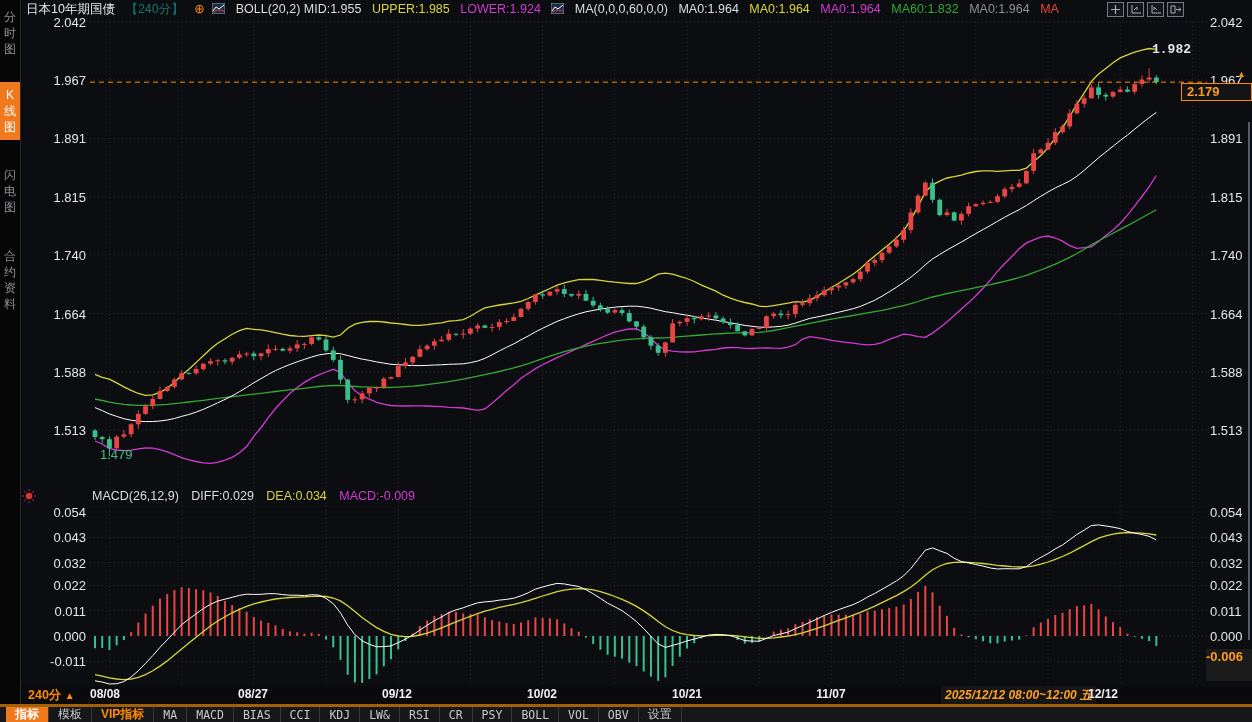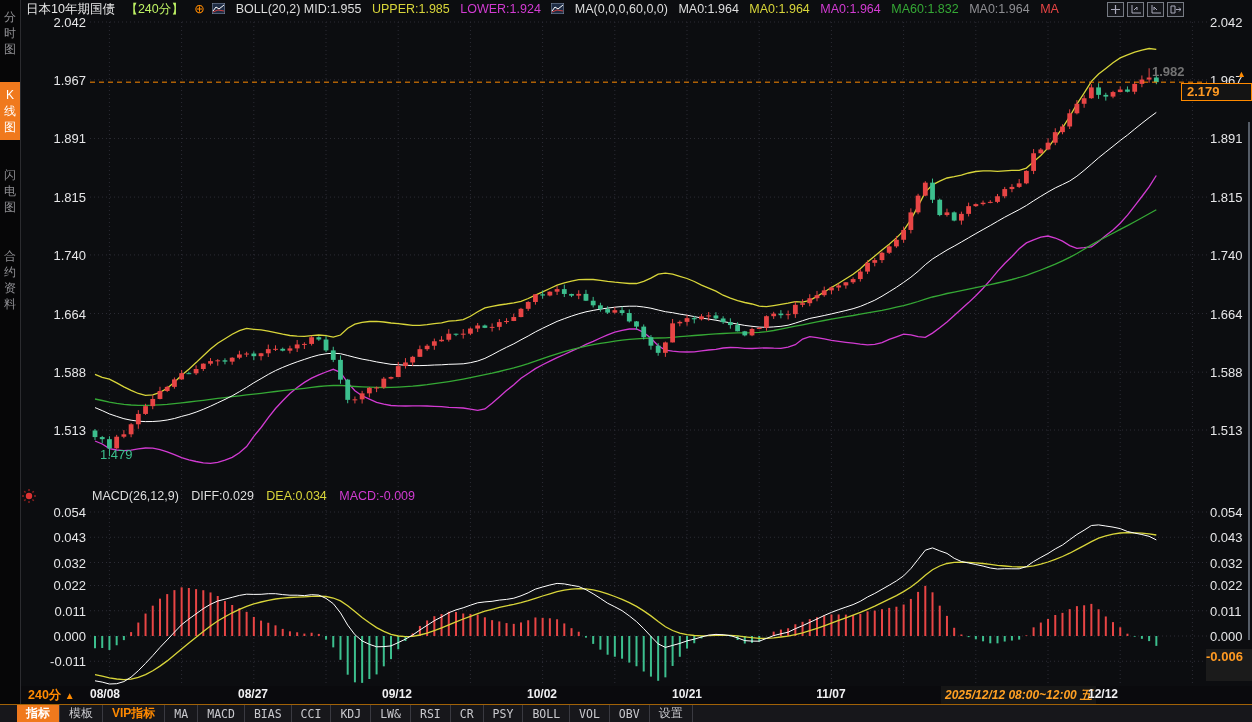--- a/index.html
+++ b/index.html
@@ -19,37 +19,37 @@
   .hicon{width:15px;height:13px;border:1px solid #777b84;background:#15161a;display:flex;align-items:center;justify-content:center;cursor:pointer;}
   
   .ylab{position:absolute;width:58px;font-size:13px;font-weight:400;color:#e6e6e8;height:15px;line-height:15px;z-index:4;}
   .ylab.left{text-align:right;}
   .ylab.right{text-align:left;}
   
   .macd-hdr{position:absolute;left:92px;top:489px;font-size:12.5px;white-space:nowrap;z-index:5;}
   .macd-hdr span{margin-right:9px;}
   .red-dot{position:absolute;left:21px;top:488px;z-index:5;cursor:pointer;}
   
-  .high-label{position:absolute;left:1152px;top:64px;font-size:13px;font-weight:700;color:#737373;z-index:5;}
+  .high-label{position:absolute;left:1152px;top:42px;font-size:13px;font-weight:700;color:#e5e5e5;z-index:5;font-family:Liberation Mono, monospace;}
   .low-label{position:absolute;left:100px;top:447px;font-size:13px;font-weight:400;color:#3cbf8e;z-index:5;}
   .price-box{position:absolute;left:1181px;top:83px;width:64px;height:16px;border:1px solid #ff8a00;background:#141414;
     color:#ff9a22;font-size:13px;font-weight:700;line-height:16px;padding-left:5px;z-index:5;}
   .price-arrow{position:absolute;left:1237px;top:69px;color:#ff8a00;font-size:9px;z-index:5;}
   .macd-box{position:absolute;left:1206px;top:649px;width:46px;height:32px;background:#1b1b1b;
     color:#ff9a22;font-size:13px;font-weight:700;line-height:16px;z-index:5;}
   
   .xaxis{position:absolute;left:20px;top:686px;width:1232px;height:18px;background:#0a0a0d;z-index:3;}
   .x-period{position:absolute;left:8px;top:1px;color:#ff8a00;font-size:12.5px;font-weight:700;}
   .xdate{position:absolute;top:1px;font-size:12px;font-weight:700;color:#f0f0f2;transform:translateX(-50%);}
   .xtooltip{position:absolute;left:921px;top:0px;background:#161616;color:#ffa023;font-size:12px;font-weight:700;
     padding:1px 4px;white-space:nowrap;font-style:italic;}
   .xlast{position:absolute;left:1068px;top:1px;font-size:12px;font-weight:700;color:#f0f0f2;}
   
-  .toolbar{position:absolute;left:0;top:704px;width:1252px;height:18px;background:#17171b;border-top:1px solid #a16207;
-    display:flex;align-items:stretch;z-index:7;padding-left:17px;box-sizing:border-box;}
+  .toolbar{position:absolute;left:0;top:704px;width:1252px;height:18px;background:#17171b;border-top:3px solid #a16207;
+    display:flex;align-items:stretch;z-index:7;padding-left:6px;box-sizing:border-box;}
   .tb-item{display:flex;align-items:center;padding:0 9px;font-size:12px;color:#c9c9cd;border-right:1px solid #3a3a41;cursor:pointer;white-space:nowrap;}
   .tb-item.mono{font-family:"DejaVu Sans Mono",monospace;font-size:11.5px;}
   .tb-item.active{background:#f0791d;color:#fff;font-weight:700;}
   .tb-item.vip{color:#ff8a00;font-weight:700;}
   .watermark{position:absolute;left:1090px;top:659px;font-size:40px;letter-spacing:3px;color:#c8ccd5;opacity:.92;z-index:4;}
   .right-strip{position:absolute;left:1248px;top:122px;width:2px;height:518px;background:#565d68;z-index:4;cursor:pointer;}
   svg#chart-svg{position:absolute;left:0;top:0;z-index:2;}
 </style>
 </head>
 <body>
@@ -561,21 +561,21 @@
       <line x1="1134.68" y1="636" x2="1134.68" y2="636.7257535890515" stroke="#3cbf8e" stroke-width="2"></line>
       <line x1="1141.8999999999999" y1="636" x2="1141.8999999999999" y2="638.8294170089014" stroke="#3cbf8e" stroke-width="2"></line>
       <line x1="1149.12" y1="636" x2="1149.12" y2="641.1005455894136" stroke="#3cbf8e" stroke-width="2"></line>
       <line x1="1156.34" y1="636" x2="1156.34" y2="645.8856750068232" stroke="#3cbf8e" stroke-width="2"></line>
       <path d="M95.0 674.6L102.2 676.1L109.4 677.9L116.7 679.0L123.9 679.6L131.1 679.1L138.3 677.4L145.5 674.6L152.8 670.8L160.0 666.1L167.2 660.9L174.4 655.1L181.6 649.1L188.9 643.1L196.1 637.2L203.3 631.5L210.5 626.0L217.7 621.0L225.0 616.7L232.2 612.8L239.4 609.3L246.6 606.3L253.8 603.9L261.1 602.0L268.3 600.3L275.5 599.0L282.7 598.1L289.9 597.5L297.2 597.1L304.4 596.8L311.6 596.4L318.8 596.1L326.0 596.5L333.3 598.0L340.5 600.9L347.7 605.8L354.9 611.6L362.1 617.4L369.4 622.8L376.6 627.6L383.8 631.4L391.0 634.3L398.2 636.0L405.5 636.6L412.7 636.3L419.9 635.0L427.1 633.1L434.3 630.6L441.6 627.9L448.8 624.8L456.0 621.8L463.2 619.0L470.4 616.3L477.7 613.6L484.9 611.2L492.1 609.3L499.3 607.4L506.5 605.8L513.8 604.3L521.0 602.6L528.2 600.6L535.4 598.3L542.6 596.0L549.9 593.8L557.1 591.7L564.3 590.2L571.5 589.2L578.7 588.7L586.0 588.9L593.2 589.8L600.4 591.6L607.6 593.9L614.8 596.5L622.1 599.3L629.3 602.6L636.5 606.4L643.7 610.9L650.9 615.9L658.2 621.5L665.4 626.7L672.6 630.5L679.8 633.1L687.0 634.6L694.3 635.5L701.5 635.8L708.7 635.7L715.9 635.4L723.1 635.3L730.4 635.4L737.6 635.9L744.8 636.8L752.0 637.7L759.2 638.4L766.5 638.4L773.7 637.8L780.9 637.0L788.1 636.1L795.3 634.6L802.6 632.8L809.8 630.7L817.0 628.4L824.2 625.8L831.4 623.1L838.7 620.4L845.9 617.8L853.1 615.1L860.3 612.4L867.5 609.3L874.8 606.1L882.0 602.7L889.2 599.2L896.4 595.6L903.6 591.6L910.9 587.0L918.1 581.5L925.3 575.2L932.5 569.8L939.7 566.0L947.0 563.5L954.2 562.4L961.4 562.2L968.6 562.4L975.8 562.8L983.1 563.5L990.3 564.4L997.5 565.3L1004.7 566.0L1011.9 566.6L1019.2 567.0L1026.4 566.9L1033.6 565.8L1040.8 564.2L1048.0 562.0L1055.3 559.4L1062.5 556.5L1069.7 553.2L1076.9 549.4L1084.1 545.6L1091.4 541.6L1098.6 538.2L1105.8 535.8L1113.0 534.1L1120.2 533.0L1127.5 532.7L1134.7 532.8L1141.9 533.1L1149.1 533.8L1156.3 535.0" stroke="#d8d53a" fill="none" stroke-width="1.3"></path>
       <path d="M95.0 680.8L102.2 682.1L109.4 684.0L116.7 683.7L123.9 681.6L131.1 677.1L138.3 670.7L145.5 663.4L152.8 655.6L160.0 647.4L167.2 639.9L174.4 632.2L181.6 624.7L188.9 619.0L196.1 613.8L203.3 608.6L210.5 604.3L217.7 601.0L225.0 599.2L232.2 597.3L239.4 595.4L246.6 594.2L253.8 594.4L261.1 594.3L268.3 593.7L275.5 593.7L282.7 594.6L289.9 595.2L297.2 595.2L304.4 595.6L311.6 594.7L318.8 595.1L326.0 598.4L333.3 603.7L340.5 612.9L347.7 625.1L354.9 634.7L362.1 640.9L369.4 644.3L376.6 646.8L383.8 646.6L391.0 645.9L398.2 642.6L405.5 639.1L412.7 635.0L419.9 630.0L427.1 625.3L434.3 620.7L441.6 616.9L448.8 612.7L456.0 609.9L463.2 607.8L470.4 605.2L477.7 602.8L484.9 601.9L492.1 601.3L499.3 600.1L506.5 599.4L513.8 598.2L521.0 595.8L528.2 592.8L535.4 589.1L542.6 587.0L549.9 585.0L557.1 583.4L564.3 583.9L571.5 585.3L578.7 586.5L586.0 589.7L593.2 593.8L600.4 598.4L607.6 603.2L614.8 606.8L622.1 610.7L629.3 615.9L636.5 621.6L643.7 628.6L650.9 636.3L658.2 643.9L665.4 647.4L672.6 645.4L679.8 643.4L687.0 640.9L694.3 639.1L701.5 637.0L708.7 635.1L715.9 634.4L723.1 634.7L730.4 635.6L737.6 637.9L744.8 640.6L752.0 641.1L759.2 641.2L766.5 638.4L773.7 635.6L780.9 633.8L788.1 632.2L795.3 628.7L802.6 625.7L809.8 622.3L817.0 619.0L824.2 615.5L831.4 612.4L838.7 609.6L845.9 607.1L853.1 604.6L860.3 601.3L867.5 597.0L874.8 593.4L882.0 589.3L889.2 585.2L896.4 580.9L903.6 575.9L910.9 568.5L918.1 559.4L925.3 550.2L932.5 547.9L939.7 550.8L947.0 553.4L954.2 558.3L961.4 561.5L968.6 563.0L975.8 564.5L983.1 566.1L990.3 568.0L997.5 569.0L1004.7 568.7L1011.9 568.8L1019.2 568.8L1026.4 566.6L1033.6 561.5L1040.8 557.4L1048.0 553.5L1055.3 548.9L1062.5 545.0L1069.7 539.7L1076.9 534.5L1084.1 530.2L1091.4 525.5L1098.6 524.9L1105.8 526.0L1113.0 527.1L1120.2 528.6L1127.5 531.5L1134.7 533.1L1141.9 534.5L1149.1 536.3L1156.3 539.9" stroke="#ffffff" fill="none" stroke-width="1"></path>
     </svg>
 
   <div class="hdr">
     <span style="color:#e8e8e8">日本10年期国债</span>
-    <span style="color:#bef264">【240分】</span>
+    <span style="color:#0f766e">【240分】</span>
     <span style="color:#ff8a00;margin-right:4px">⊕</span>
     <span class="mini-chart"><svg width="13" height="11">
           <rect x="0" y="0" width="13" height="11" fill="#1e2c44" stroke="#8892a6"></rect>
           <polyline points="1,8 4,4 7,6 12,2" fill="none" stroke="#fff" stroke-width="1"></polyline>
           <polyline points="1,9 6,7 12,8" fill="none" stroke="#d04040" stroke-width="1"></polyline>
         </svg></span>
     <span style="color:#dedede">BOLL(20,2) MID:1.955</span>
     <span style="color:#d8d53a">UPPER:1.985</span>
     <span style="color:#d23bd2">LOWER:1.924</span>
     <span class="mini-chart"><svg width="13" height="11">

